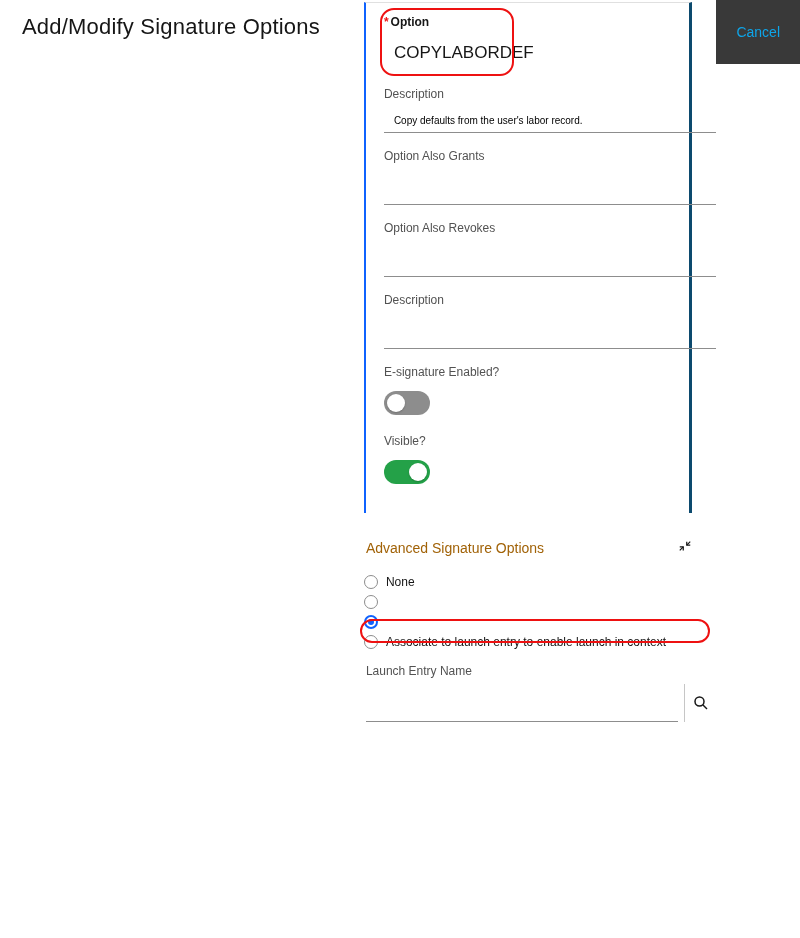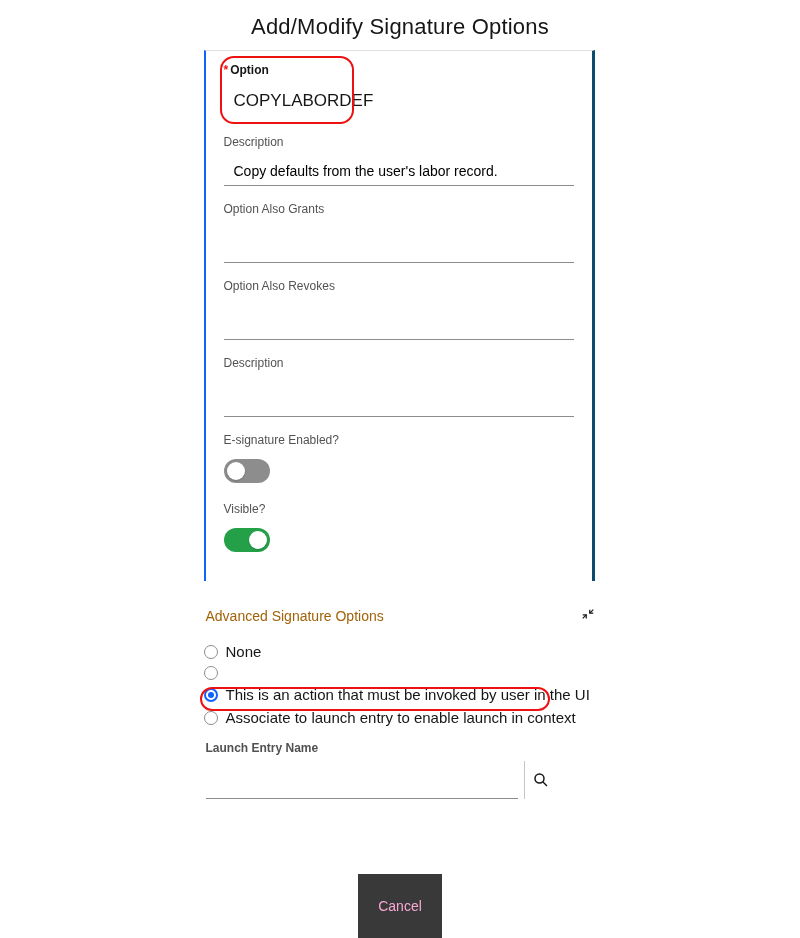--- a/index.html
+++ b/index.html
@@ -8,23 +8,22 @@
     font-size: 14px;
     color: #161616;
     background: #fff;
     width: 800px;
     height: 938px;
     overflow: hidden;
     position: relative;
   }
   .dialog {
     display: flex;
-    flex-direction: column;
+    flex-direction: row;
     height: 100%;
-    align-items: center;
   }
   .header {
     padding: 14px 22px 8px 22px;
   }
   .title {
     font-size: 22px;
     font-weight: 400;
     letter-spacing: 0.2px;
   }
   .content {
@@ -66,21 +65,21 @@
   }
   .field-label.strong {
     font-weight: 700;
     color: #161616;
   }
   .field-underline {
     border: none;
     border-bottom: 1px solid #8d8d8d;
     width: 350px;
     background: transparent;
-    font-size: 14px;
+    font-size: 10px;
     padding: 6px 0 6px 10px;
     margin-bottom: 16px;
     display: block;
     outline: none;
   }
   .option-value {
     font-size: 17px;
     padding: 8px 0 2px 10px;
   }
   .toggle {
@@ -136,31 +135,30 @@
     justify-content: center;
   }
   .radio.selected {
     border: 2px solid #0f62fe;
   }
   .radio.selected .dot {
     width: 6px; height: 6px; border-radius: 50%;
     background: #0f62fe;
   }
   .radio-label {
-    font-size: 15px;
+    font-size: 12px;
     color: #161616;
   }
   .redbox-2 {
     left: 18px; top: 53px; width: 350px; height: 24px;
   }
   .launch-label {
     font-size: 12px;
     color: #525252;
     padding: 12px 24px 6px 24px;
-    font-weight: bold;
   }
   .launch-row {
     display: flex;
     align-items: center;
     padding: 0 24px;
     width: 400px;
   }
   .launch-input {
     flex: 1;
     border: none;
@@ -208,21 +206,21 @@
   }
   .btn {
     flex: 1;
     display: flex;
     align-items: center;
     padding: 0 20px;
     font-size: 14px;
     cursor: pointer;
     border: none;
   }
-  .btn-cancel { background: #393939; color: #f9a8d4; }
+  .btn-cancel { background: #393939; color: #0ea5e9; }
   .btn-ok { background: #0f62fe; color: #fff; }
 </style>
 </head>
 <body>
 
 <div class="dialog">
   <div class="header">
     <h1 class="title">Add/Modify Signature Options</h1>
   </div>
 
@@ -274,21 +272,20 @@
         <span class="radio"></span>
         <span class="radio-label">None</span>
       </div>
       <div class="radio-row">
         <span class="radio"></span>
       </div>
       <div class="radio-row">
         <span class="radio selected">
             <span class="dot"></span>
           </span>
-        <span class="radio-label">This is an action that must be invoked by user in the UI</span>
       </div>
       <div class="radio-row">
         <span class="radio"></span>
         <span class="radio-label">Associate to launch entry to enable launch in context</span>
       </div>
     </div>
 
     <div class="launch-label">Launch Entry Name</div>
     <div class="launch-row">
       <input class="launch-input" value="" style="">

